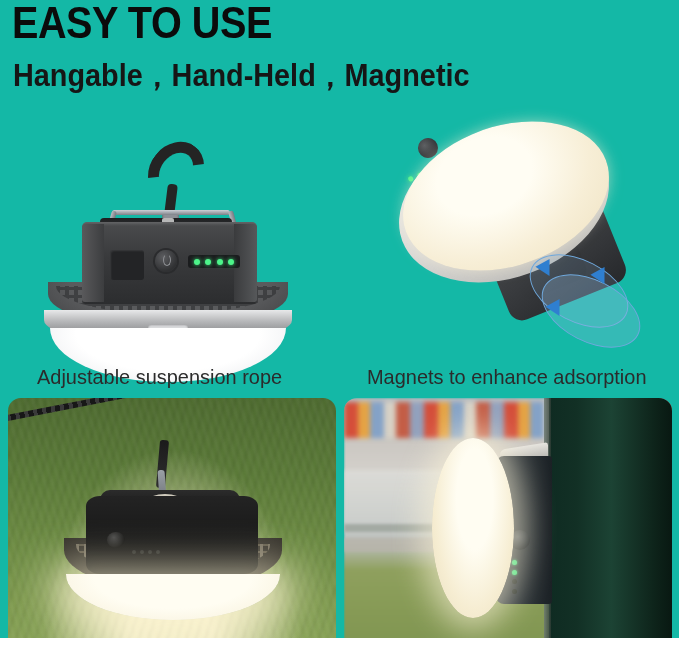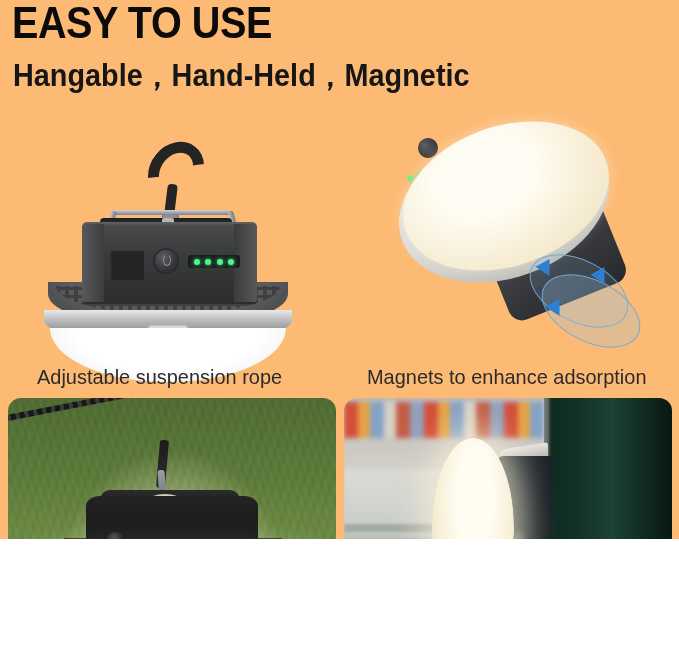--- a/index.html
+++ b/index.html
@@ -2,21 +2,21 @@
 <html><head>
 <meta charset="utf-8">
 <style>
   html,body{margin:0;padding:0;}
   body{
     width:679px;height:670px;
     background:#ffffff;
     font-family:"Liberation Sans", sans-serif;
     overflow:hidden;position:relative;
   }
-  #stage{position:relative;width:679px;height:539px;overflow:hidden;background:#fdba74;}
+  #stage{position:relative;width:679px;height:638px;overflow:hidden;background:#14b8a6;}
 
   
   .h-title{
     position:absolute;left:12px;top:-2px;
     font-size:44px;line-height:50px;
     font-weight:bold;color:#0b0b0b;
     letter-spacing:-0.5px;
     transform:scaleX(0.90);transform-origin:left top;
     white-space:nowrap;
   }

